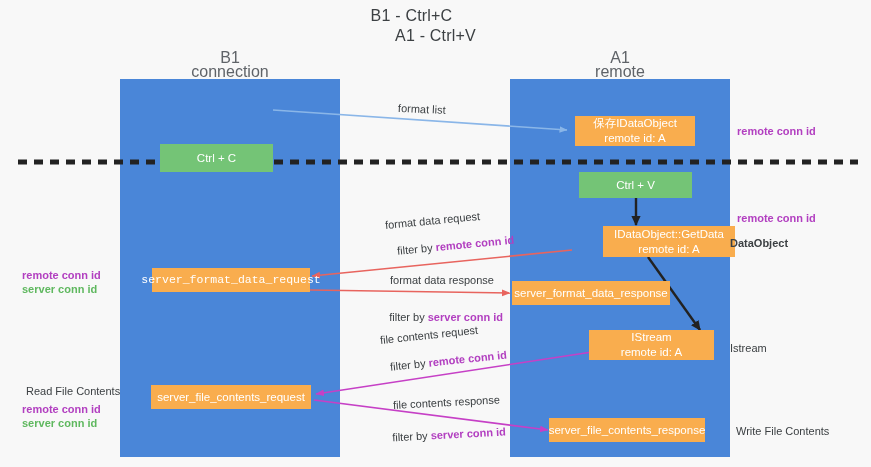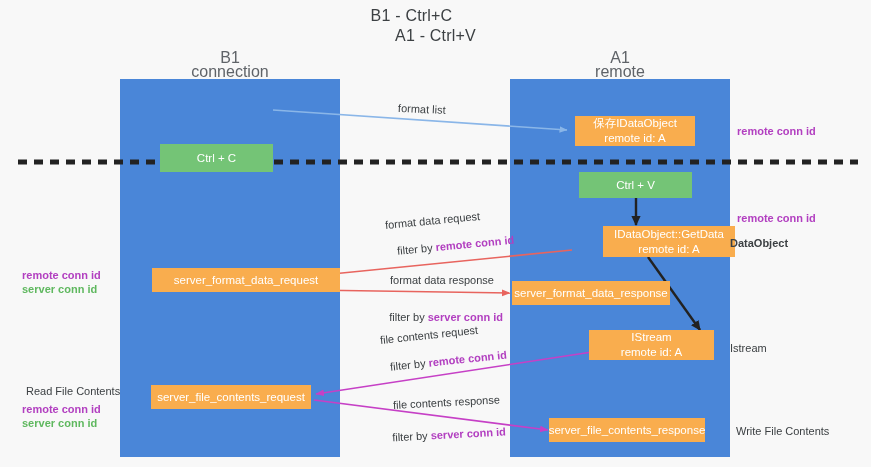--- a/index.html
+++ b/index.html
@@ -110,21 +110,21 @@
     <span>remote id: A</span>
   </div>
 
   <div class="box green" style="left:579px;top:172px;width:113px;height:26px;">Ctrl + V</div>
 
   <div class="box orange" style="left:570px;top:226px;width:132px;height:31px;flex-direction:column;margin-left:33px;">
     <span>IDataObject::GetData</span>
     <span>remote id: A</span>
   </div>
 
-  <div class="box orange" style="left:152px;top:268px;width:188px;height:24px;">server_format_data_request</div>
+  <div class="box orange" style="left:152px;top:268px;width:158px;height:24px;font-family:Liberation Mono, monospace;">server_format_data_request</div>
 
   <div class="box orange" style="left:512px;top:281px;width:158px;height:24px;">server_format_data_response</div>
 
   <div class="box orange" style="left:589px;top:330px;width:125px;height:30px;flex-direction:column;">
     <span>IStream</span>
     <span>remote id: A</span>
   </div>
 
   <div class="box orange" style="left:549px;top:418px;width:156px;height:24px;">server_file_contents_response</div>
 

